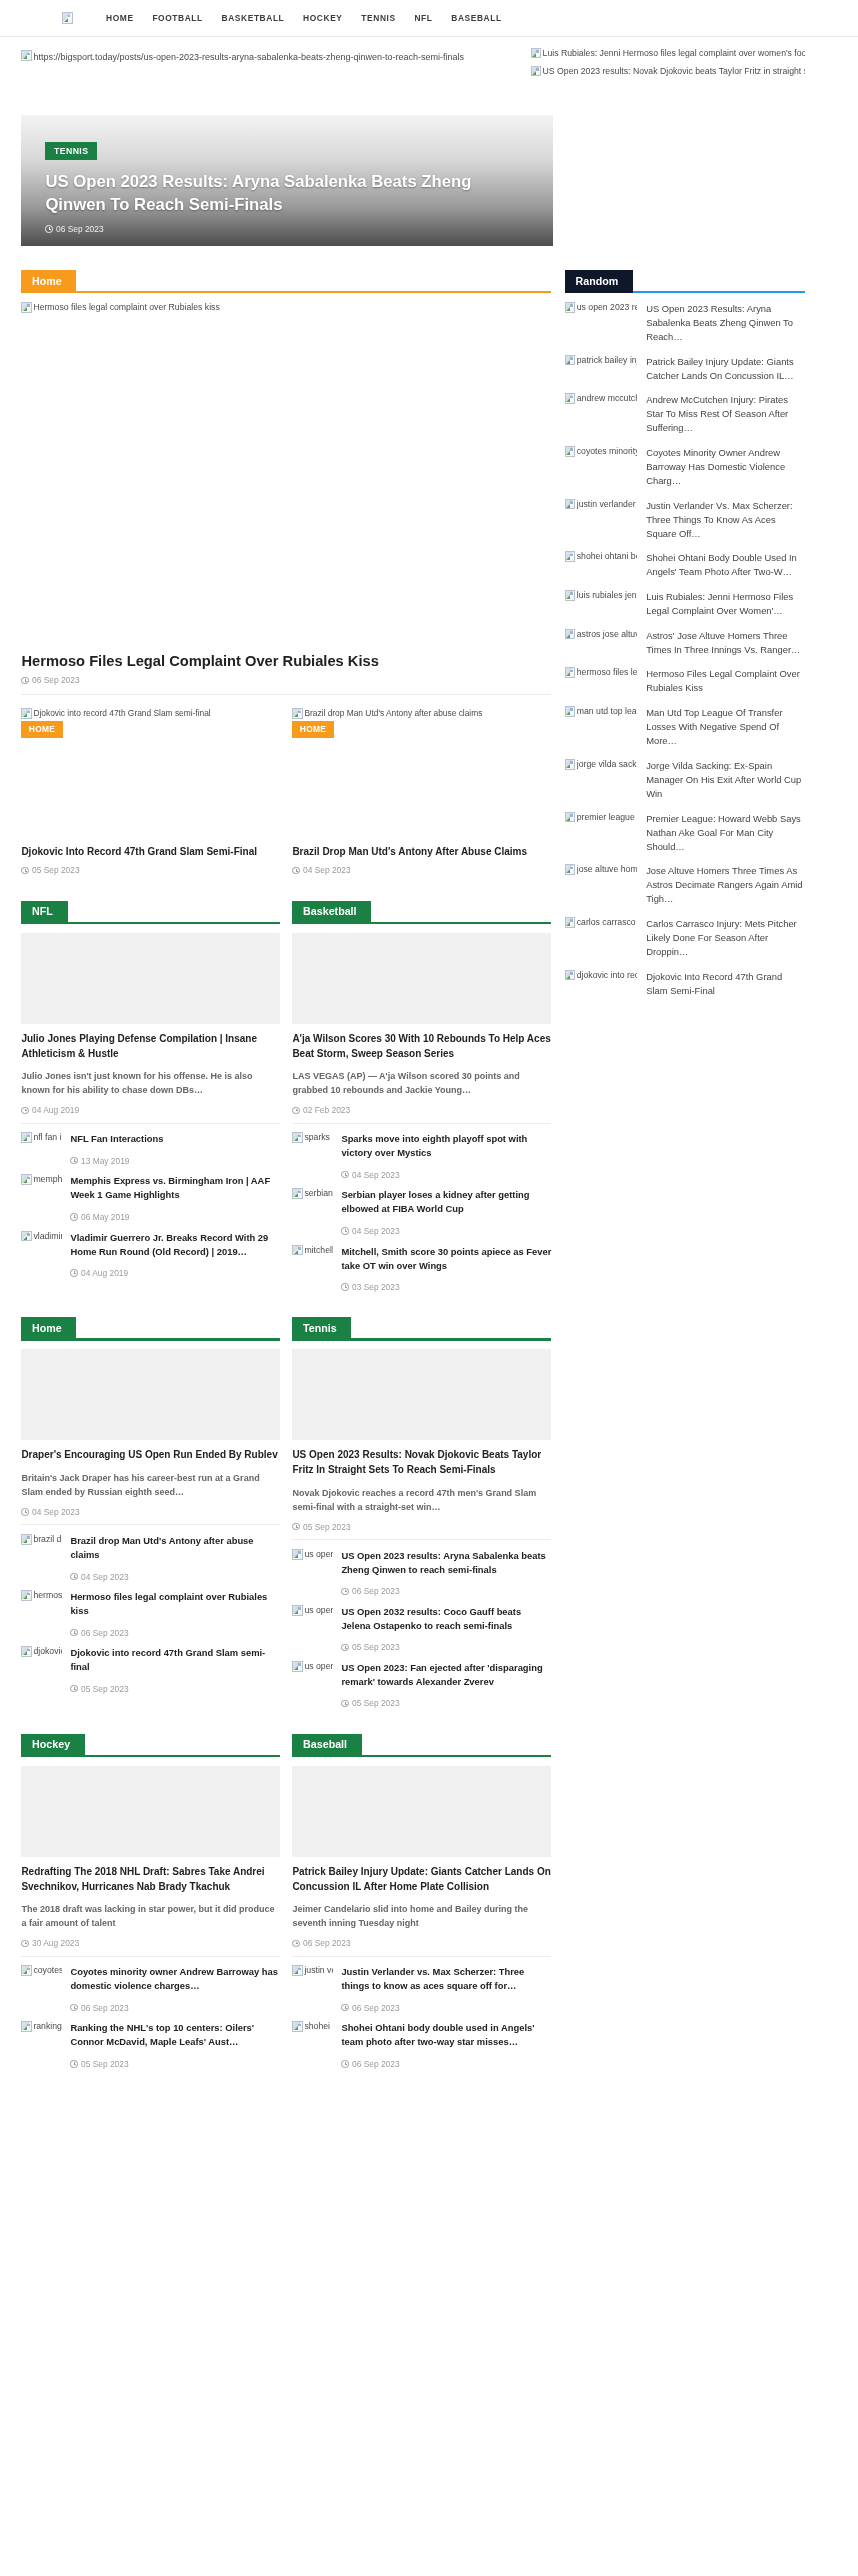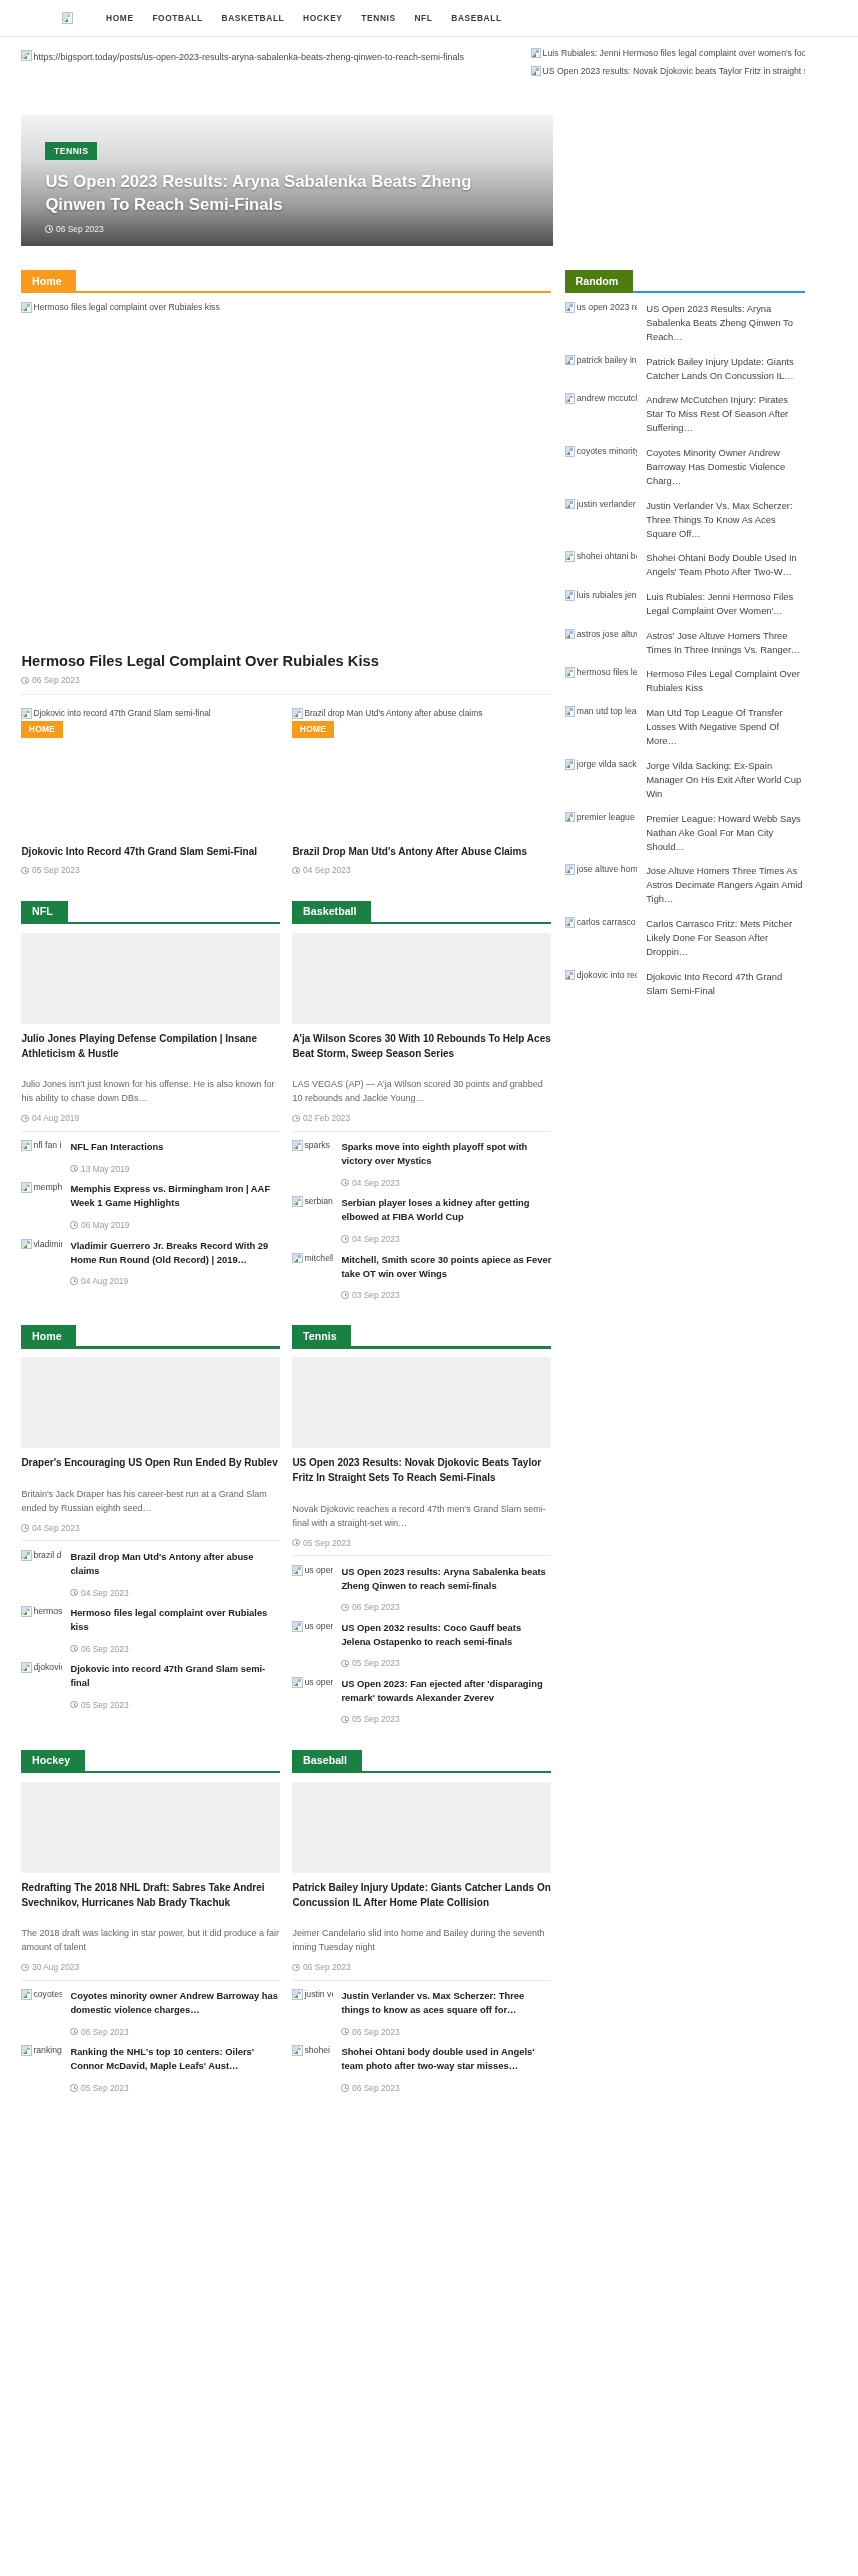--- a/index.html
+++ b/index.html
@@ -154,21 +154,21 @@
   .sec-head .tab {
     color: #ffffff;
     font-size: 10.7px;
     font-weight: 700;
     padding: 4.7px 14.7px 5.3px 10.7px;
     line-height: 13.4px;
   }
   .sec-head .rule { flex: 1; height: 2.7px; }
   .sec-head.orange .tab { background: #f89b1c; }
   .sec-head.orange .rule { background: #f89b1c; }
-  .sec-head.blue .tab { background: #4d7c0f; text-align: center; }
+  .sec-head.blue .tab { background: #0f172a; text-align: center; }
   .sec-head.blue .rule { background: #1b9cf0; }
   .sec-head.green .tab { background: #1a8043; }
   .sec-head.green .rule { background: #1a8043; }
 
   
   .feature-alt { margin-bottom: 1.3px; }
   .feature-ph {
     width: 100%;
     height: 334px;
     background: #ffffff;
@@ -224,24 +224,25 @@
   .cat-col { width: 259px; }
   .cat-thumb-big { width: 100%; height: 91px; background: #f0f0f0; }
   .cat-lead-title {
     margin-top: 8px;
     font-size: 10px;
     font-weight: 700;
     line-height: 14.7px;
     color: #222222;
   }
   .cat-lead-excerpt {
-    margin-top: 16px;
+    margin-top: 8px;
     font-size: 9px;
     line-height: 14px;
     color: #666666;
+    font-weight: bold;
   }
   .cat-lead-date {
     margin-top: 8px;
     color: #9b9b9b;
     font-size: 8.4px;
     display: flex; align-items: center; gap: 3.3px;
     padding-bottom: 7.4px;
     border-bottom: 0.7px solid #ececec;
   }
   .cat-item {
@@ -858,21 +859,21 @@
             </div>
             <div class="side-title">Jose Altuve Homers Three Times As Astros Decimate Rangers Again Amid Tigh…</div>
           </div>
           <div class="side-item">
             <div class="side-thumb">
               <div class="altline">
                 <span class="brokenimg"></span>
                 <span class="alttext">carlos carrasco injury mets pitcher</span>
               </div>
             </div>
-            <div class="side-title">Carlos Carrasco Fritz: Mets Pitcher Likely Done For Season After Droppin…</div>
+            <div class="side-title">Carlos Carrasco Injury: Mets Pitcher Likely Done For Season After Droppin…</div>
           </div>
           <div class="side-item">
             <div class="side-thumb">
               <div class="altline">
                 <span class="brokenimg"></span>
                 <span class="alttext">djokovic into record 47th grand slam</span>
               </div>
             </div>
             <div class="side-title">Djokovic Into Record 47th Grand Slam Semi-Final</div>
           </div>

